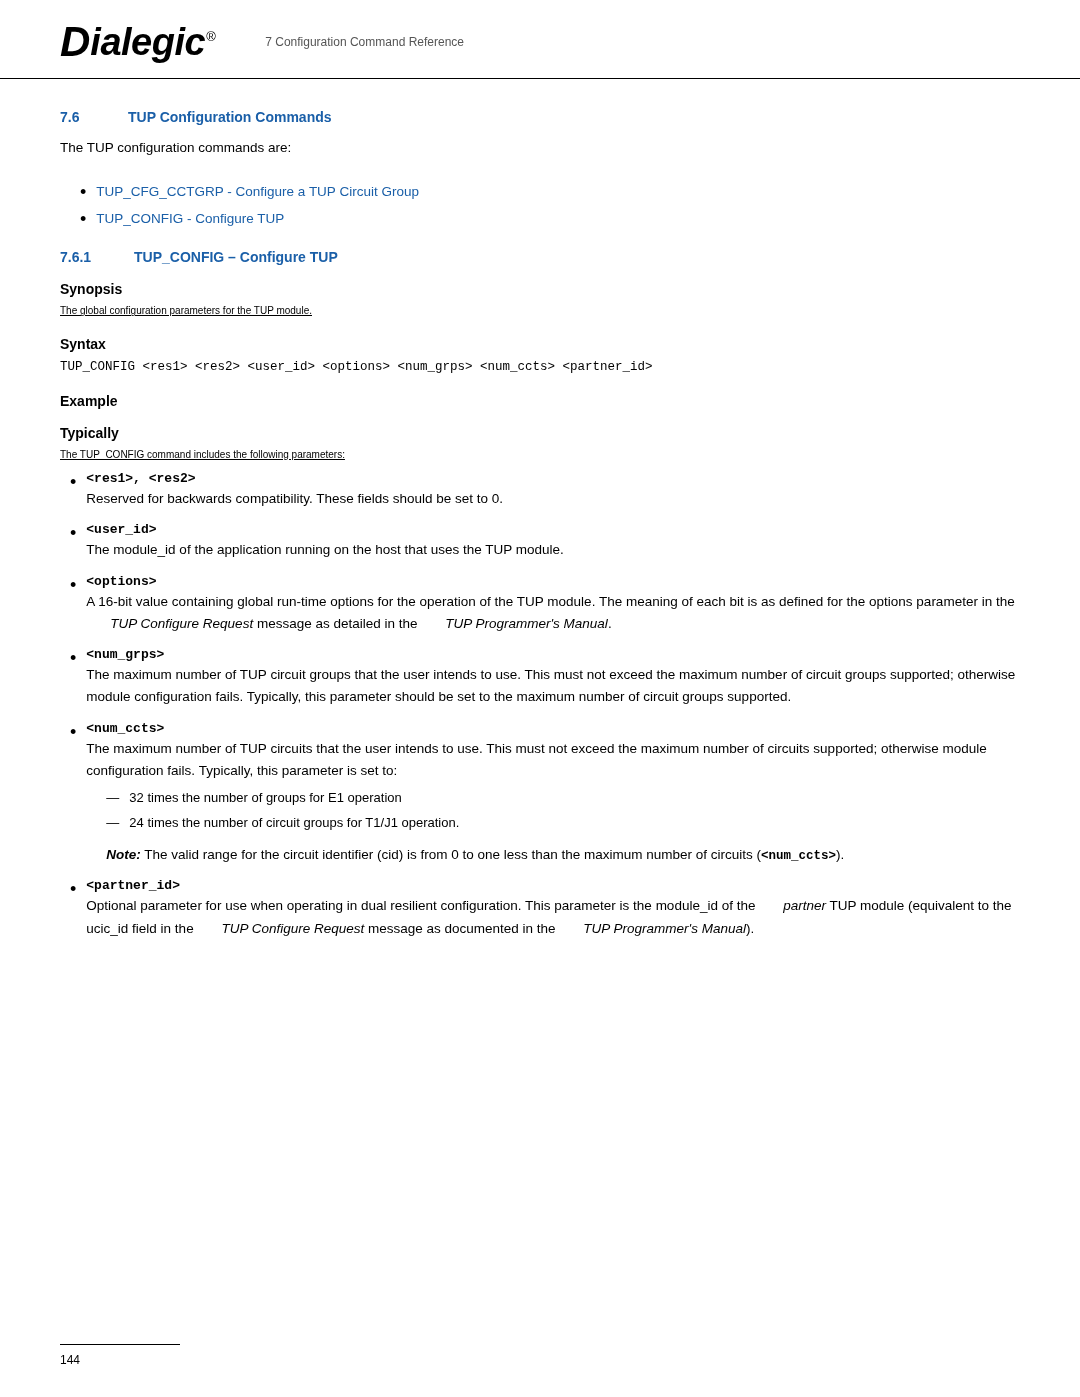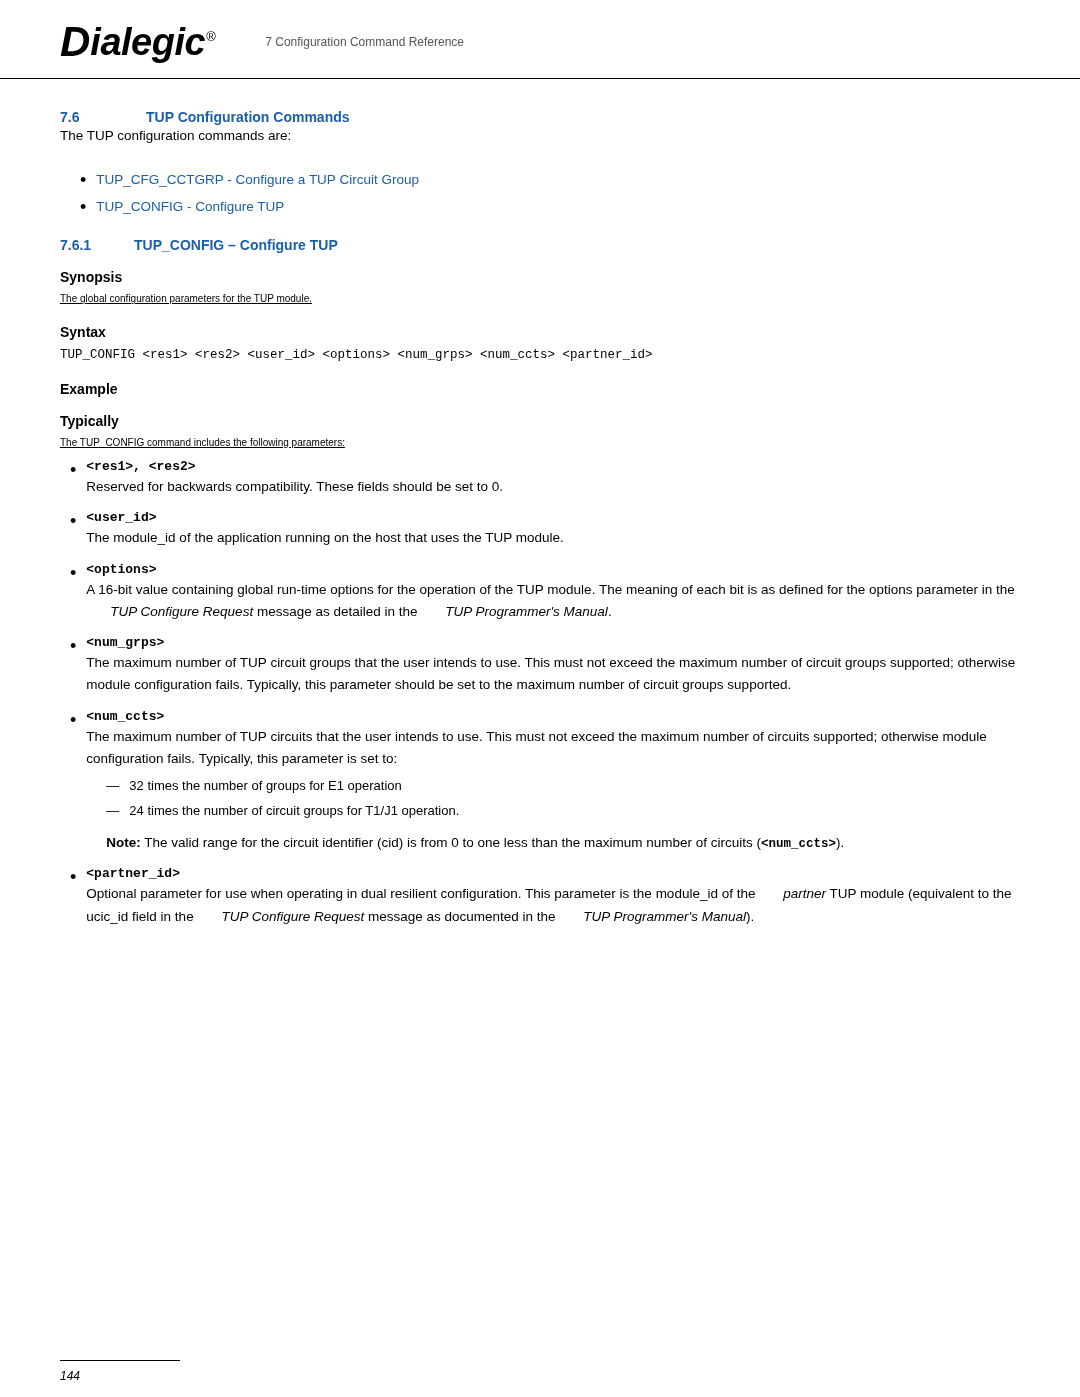--- a/index.html
+++ b/index.html
@@ -29,21 +29,22 @@
 
     
     .content {
       padding: 30px 60px 60px 60px;
     }
 
     
     .section-heading {
       display: flex;
       align-items: flex-start;
-      gap: 36px;
+      gap: 18px;
+      margin-bottom: 12px;
     }
     .section-num {
       font-size: 14px;
       font-weight: bold;
       color: #1a5fa8;
       min-width: 50px;
     }
     .section-title {
       font-size: 14px;
       font-weight: bold;
@@ -188,29 +189,29 @@
 
     
     .note-block {
       margin-top: 10px;
       margin-left: 20px;
       font-size: 13.5px;
       line-height: 1.65;
     }
     .note-label {
       font-weight: bold;
+      font-style: italic;
     }
 
     
     .footer {
       position: absolute;
-      bottom: 14px;
+      bottom: 30px;
       left: 60px;
       right: 60px;
-      font-style: italic;
     }
     .footer-line {
       border-top: 1.5px solid #000;
       width: 120px;
       margin-bottom: 6px;
     }
     .footer-page {
       font-size: 12px;
       color: #000;
     }

